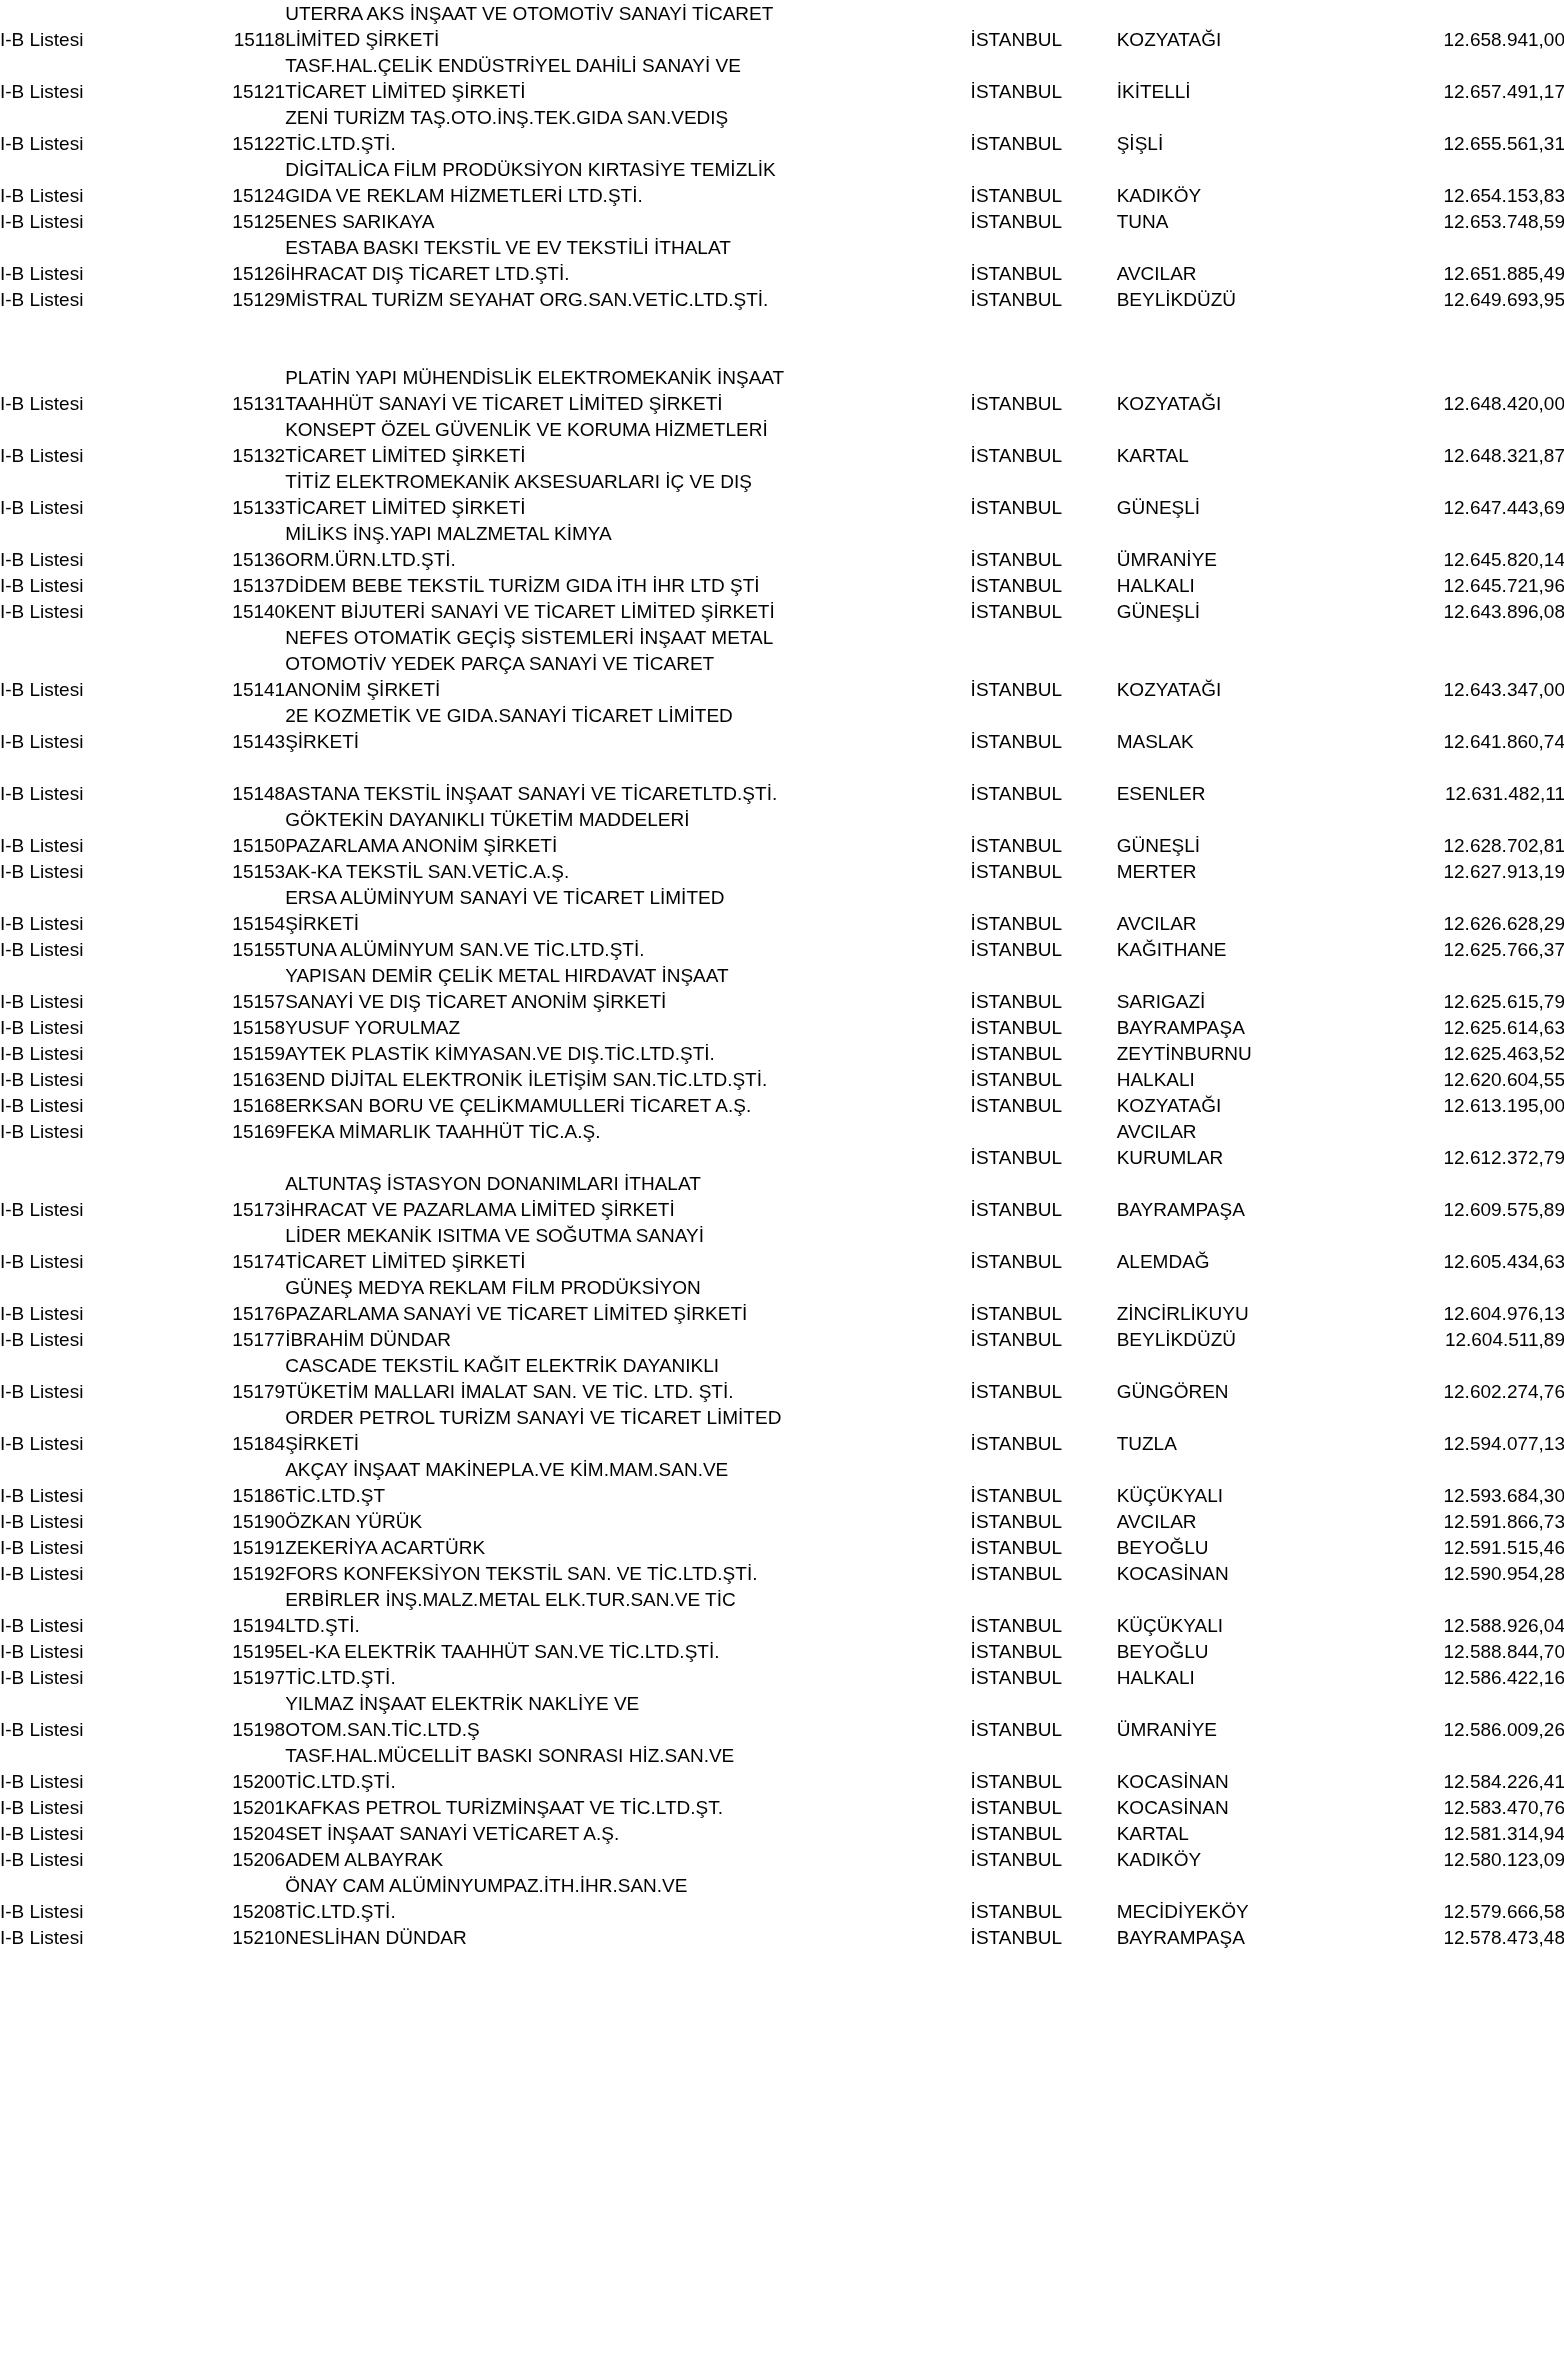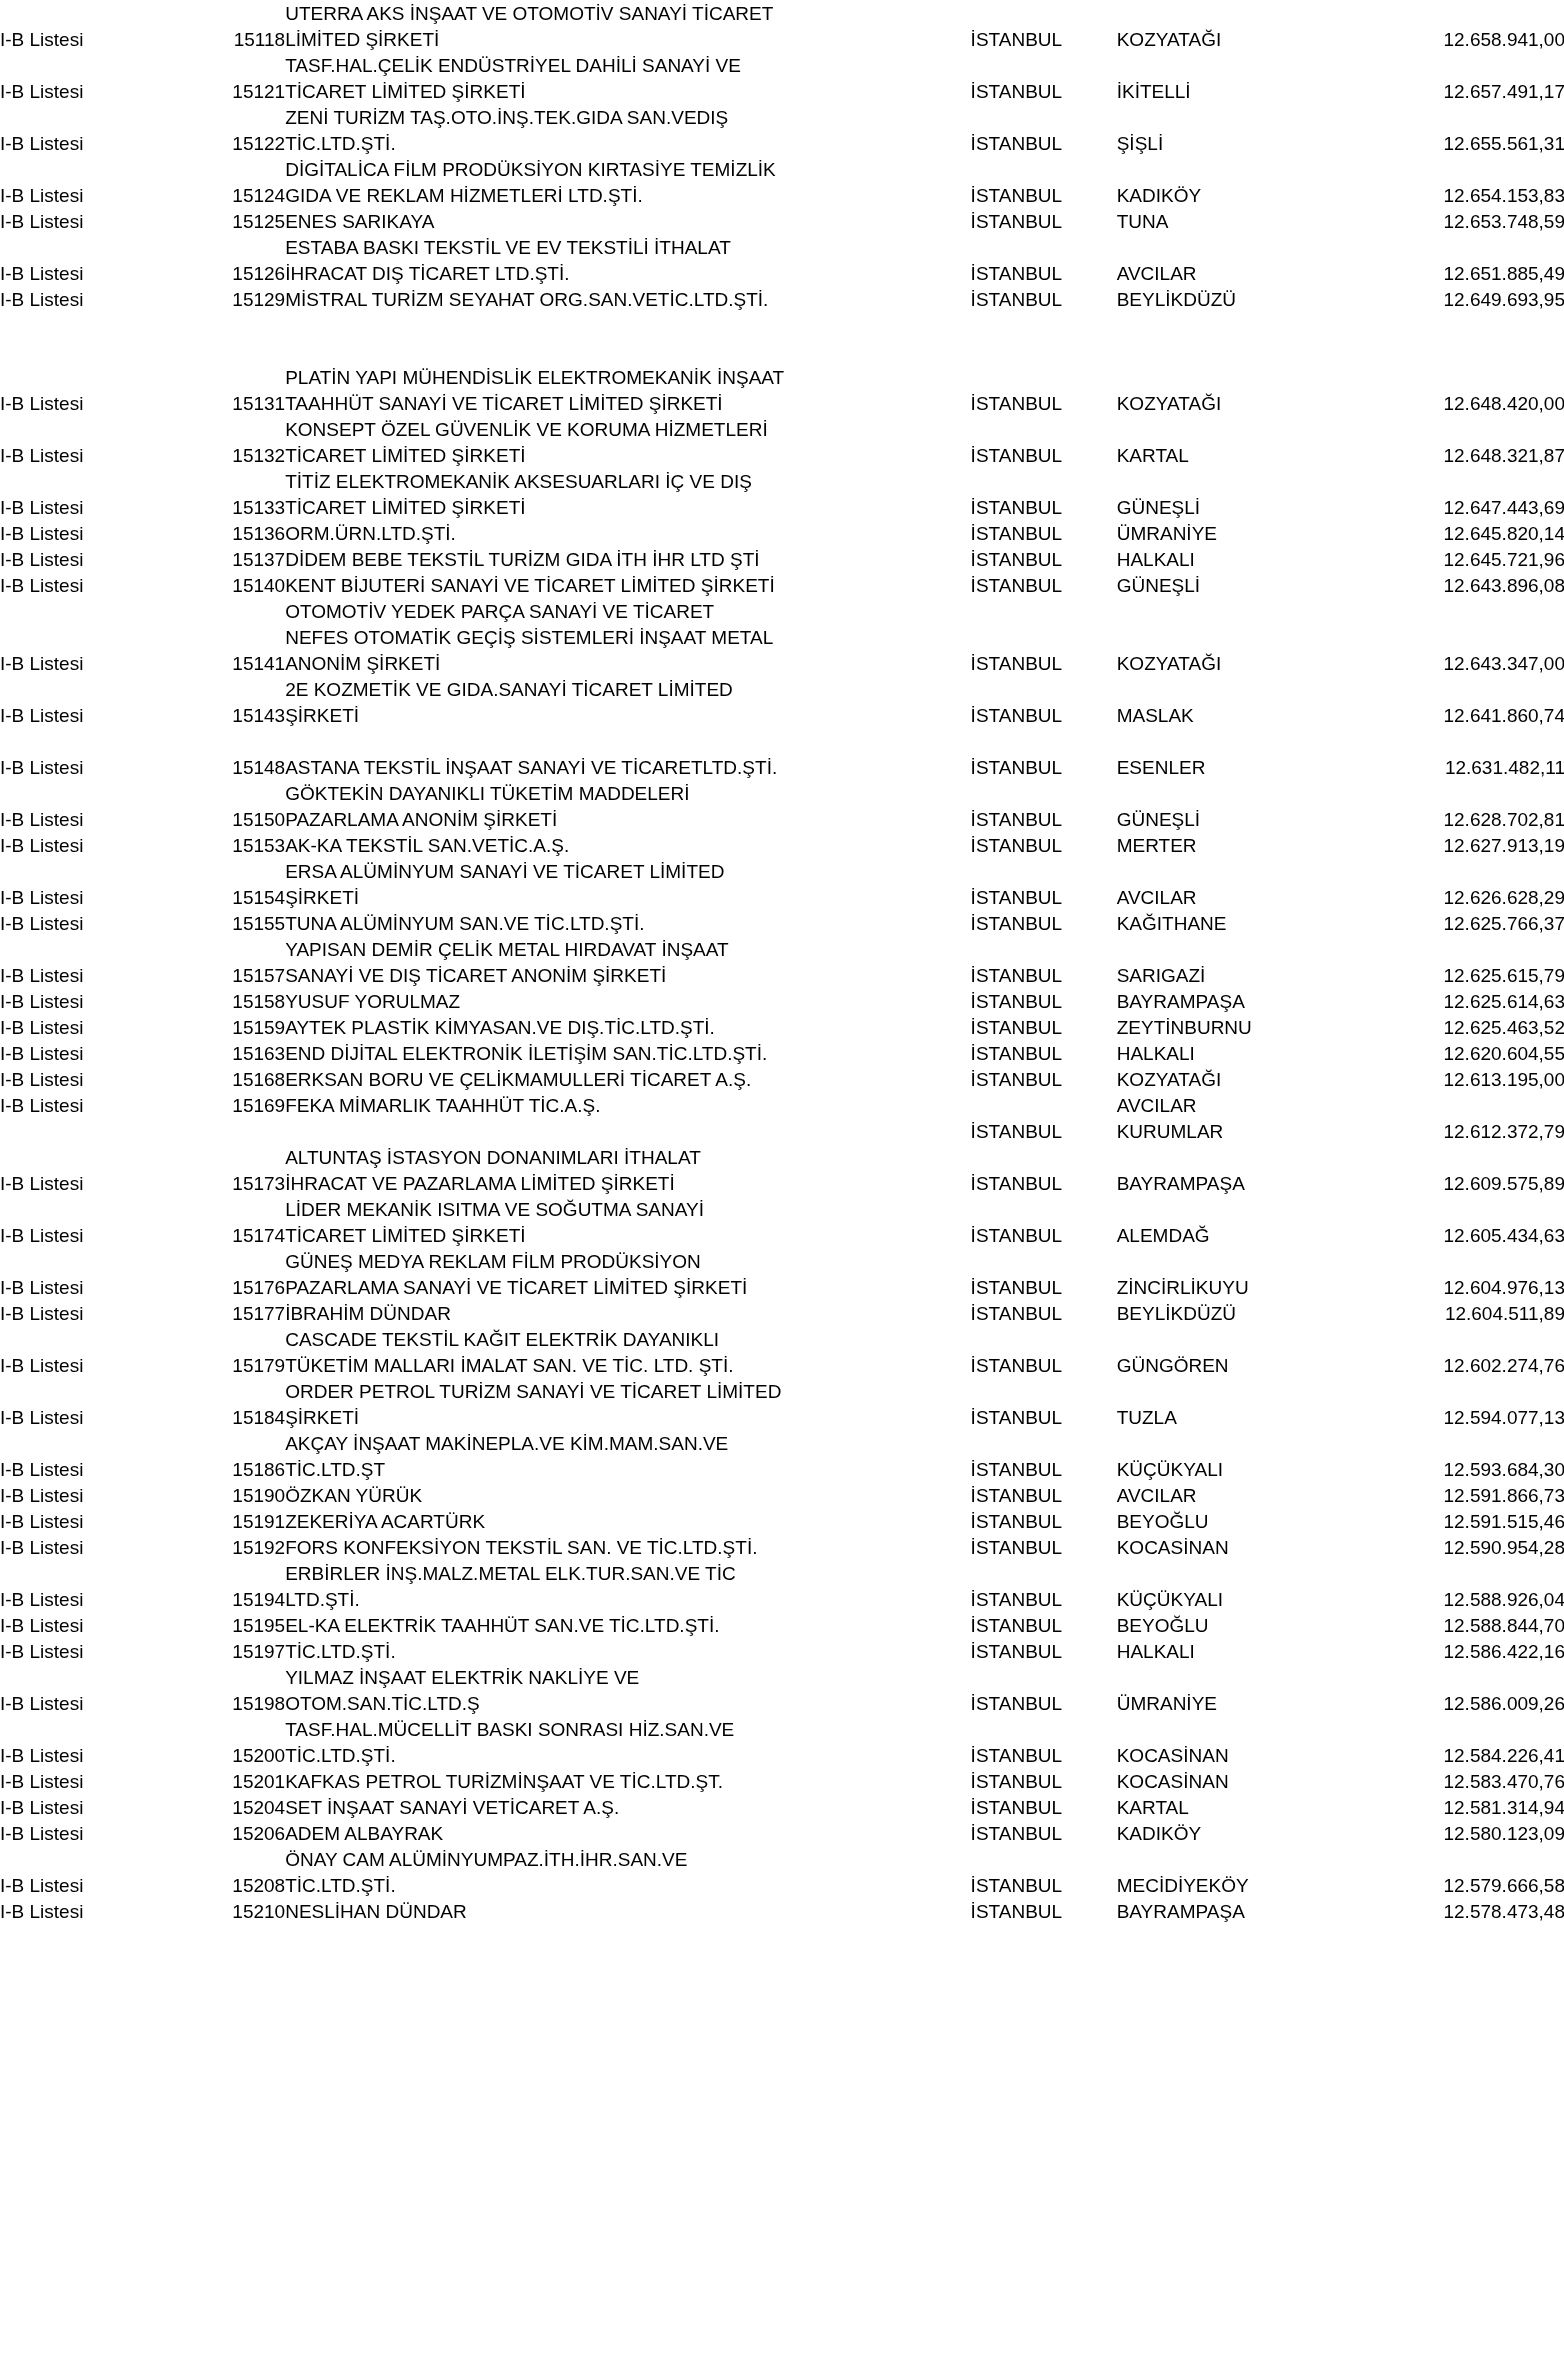--- a/index.html
+++ b/index.html
@@ -209,20 +209,28 @@
           <td class="amt-cell"></td>
         </tr>
         <tr class="rec">
           <td class="list-cell">I-B Listesi</td>
           <td class="id-cell">15133</td>
           <td class="name-cell">TİCARET LİMİTED ŞİRKETİ</td>
           <td class="city-cell">İSTANBUL</td>
           <td class="dist-cell">GÜNEŞLİ</td>
           <td class="amt-cell">12.647.443,69</td>
         </tr>
+        <tr class="wrapline">
+          <td class="list-cell"></td>
+          <td class="id-cell"></td>
+          <td class="name-cell">MİLİKS İNŞ.YAPI MALZMETAL KİMYA</td>
+          <td class="city-cell"></td>
+          <td class="dist-cell"></td>
+          <td class="amt-cell"></td>
+        </tr>
         <tr class="rec">
           <td class="list-cell">I-B Listesi</td>
           <td class="id-cell">15136</td>
           <td class="name-cell">ORM.ÜRN.LTD.ŞTİ.</td>
           <td class="city-cell">İSTANBUL</td>
           <td class="dist-cell">ÜMRANİYE</td>
           <td class="amt-cell">12.645.820,14</td>
         </tr>
         <tr class="rec">
           <td class="list-cell">I-B Listesi</td>
@@ -236,29 +244,29 @@
           <td class="list-cell">I-B Listesi</td>
           <td class="id-cell">15140</td>
           <td class="name-cell">KENT BİJUTERİ SANAYİ VE TİCARET LİMİTED ŞİRKETİ</td>
           <td class="city-cell">İSTANBUL</td>
           <td class="dist-cell">GÜNEŞLİ</td>
           <td class="amt-cell">12.643.896,08</td>
         </tr>
         <tr class="wrapline">
           <td class="list-cell"></td>
           <td class="id-cell"></td>
+          <td class="name-cell">NEFES OTOMATİK GEÇİŞ SİSTEMLERİ İNŞAAT METAL</td>
+          <td class="city-cell"></td>
+          <td class="dist-cell"></td>
+          <td class="amt-cell"></td>
+        </tr>
+        <tr class="wrapline">
+          <td class="list-cell"></td>
+          <td class="id-cell"></td>
           <td class="name-cell">OTOMOTİV YEDEK PARÇA SANAYİ VE TİCARET</td>
-          <td class="city-cell"></td>
-          <td class="dist-cell"></td>
-          <td class="amt-cell"></td>
-        </tr>
-        <tr class="wrapline">
-          <td class="list-cell"></td>
-          <td class="id-cell"></td>
-          <td class="name-cell">NEFES OTOMATİK GEÇİŞ SİSTEMLERİ İNŞAAT METAL</td>
           <td class="city-cell"></td>
           <td class="dist-cell"></td>
           <td class="amt-cell"></td>
         </tr>
         <tr class="rec">
           <td class="list-cell">I-B Listesi</td>
           <td class="id-cell">15141</td>
           <td class="name-cell">ANONİM ŞİRKETİ</td>
           <td class="city-cell">İSTANBUL</td>
           <td class="dist-cell">KOZYATAĞI</td>

